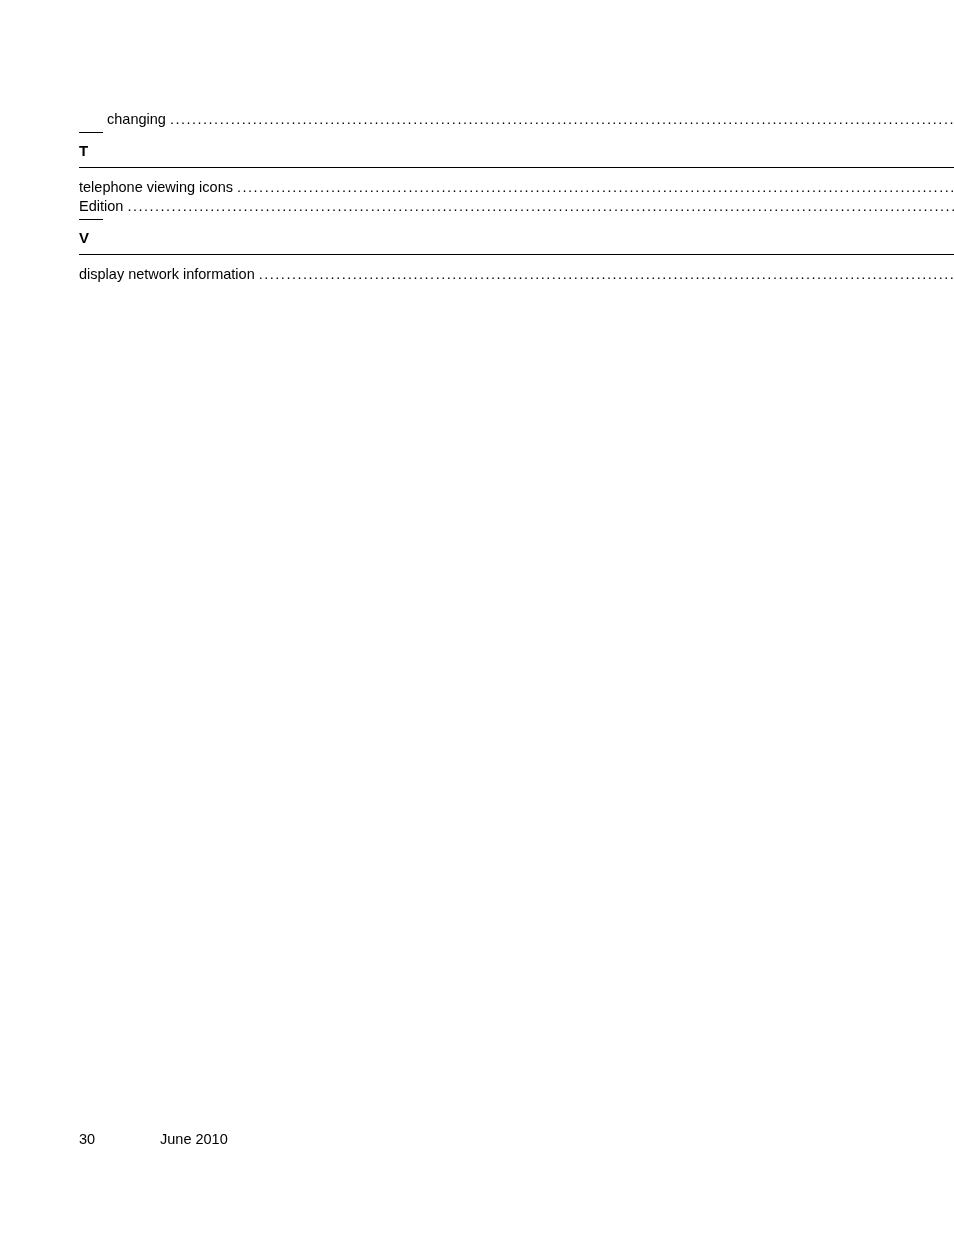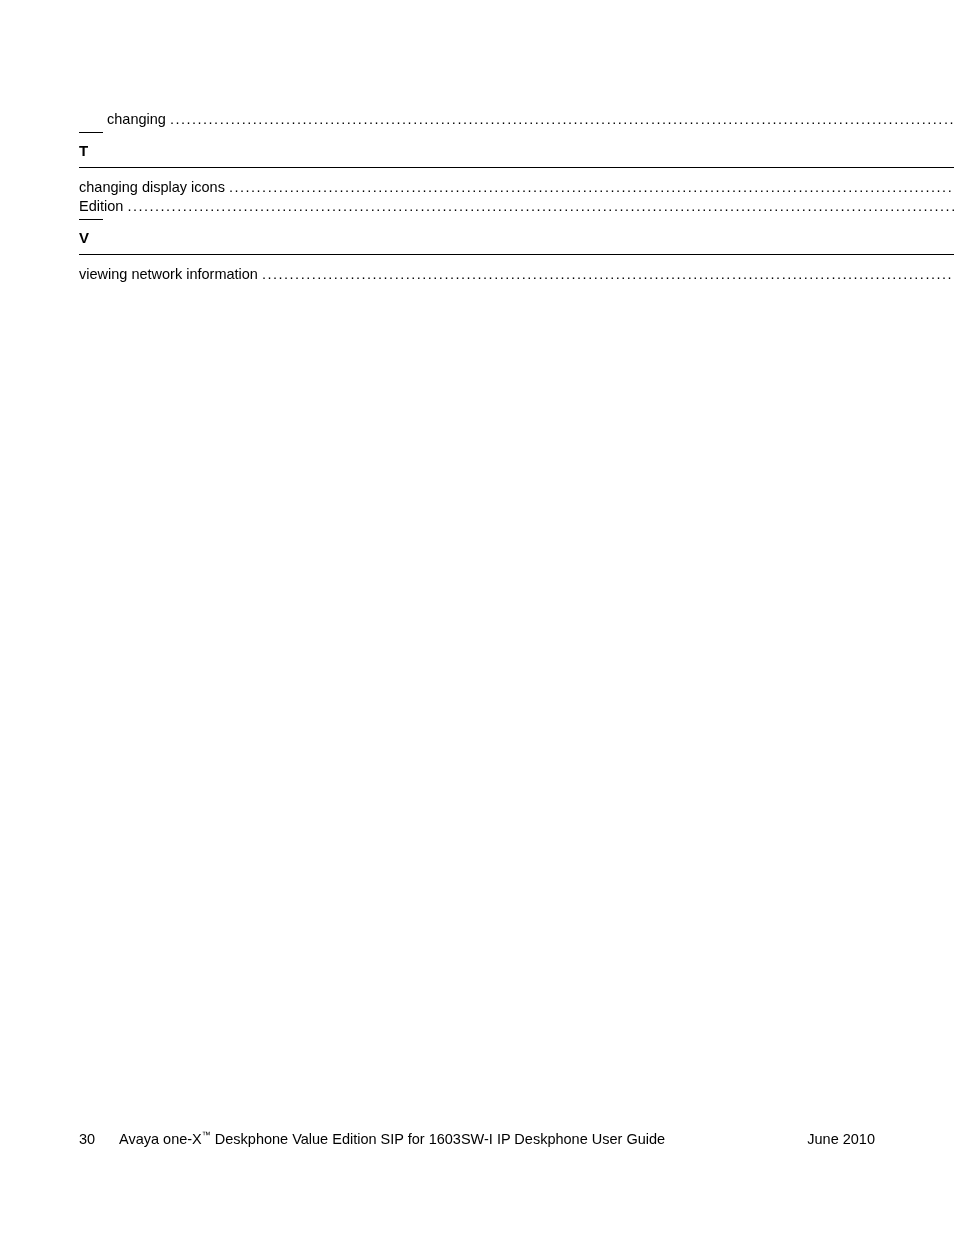--- a/index.html
+++ b/index.html
@@ -10,21 +10,21 @@
   .row { display: flex; align-items: baseline; white-space: nowrap; overflow: hidden; }
   .sub { padding-left: 28px; }
   .label { flex: 0 0 auto; }
   .dots { flex: 1 1 auto; overflow: hidden; letter-spacing: 1.5px; color: #000; }
   .dots::before { content: "........................................................................................................................................................"; }
   .section-head { font-weight: bold; font-size: 15px; padding: 6px 0 4px 0; display: inline-block; }
   .hr-wrap { padding-top: 2px; }
   .hr-top { border-top: 1px solid #000; width: 24px; margin-bottom: 2px; }
   .hr-bottom { border-top: 1px solid #000; width: 100%; margin-top: 2px; }
   .sect-spacer { height: 10px; }
-  .footer { position: absolute; left: 79px; right: 79px; bottom: 88px; display: flex; align-items: baseline; font-size: 14.5px; }
+  .footer { position: absolute; left: 79px; right: 79px; bottom: 88px; display: flex; align-items: baseline; font-size: 14.5px; gap: 41px; }
   .footer .pno { width: 40px; }
   .footer .title { flex: 1; }
   .footer .tm { font-size: 9px; vertical-align: super; }
   .footer .date { text-align: left; }
 </style>
 </head>
 <body>
 
 <div class="page">
   <div class="columns">
@@ -39,51 +39,48 @@
       </div>
 
       <div class="hr-wrap">
         <div class="hr-top"></div>
         <span class="section-head">T</span>
         <div class="hr-bottom"></div>
       </div>
       <div class="sect-spacer"></div>
 
       <div class="row">
-        <span class="label">changing display icons</span>
+        <span class="label">telephone viewing icons</span>
         <span>&nbsp;</span>
         <span class="dots"></span>
 
       </div>
 
       <div class="row">
         <span class="label">Edition</span>
         <span>&nbsp;</span>
         <span class="dots"></span>
 
       </div>
 
       <div class="hr-wrap">
         <div class="hr-top"></div>
         <span class="section-head">V</span>
         <div class="hr-bottom"></div>
       </div>
       <div class="sect-spacer"></div>
 
       <div class="row">
-        <span class="label">viewing network information</span>
+        <span class="label">display network information</span>
         <span>&nbsp;</span>
         <span class="dots"></span>
 
       </div>
 
     </div>
 
   </div>
 
   <div class="footer">
     <span class="pno">30</span>
-    <span class="title">
-      <span>Avaya one-X</span><span class="tm">™</span><span> Deskphone Value Edition SIP for 1603SW-I IP Deskphone User Guide</span>
-    </span>
     <span class="date">June 2010</span>
   </div>
 </div>
 
 </body></html>

